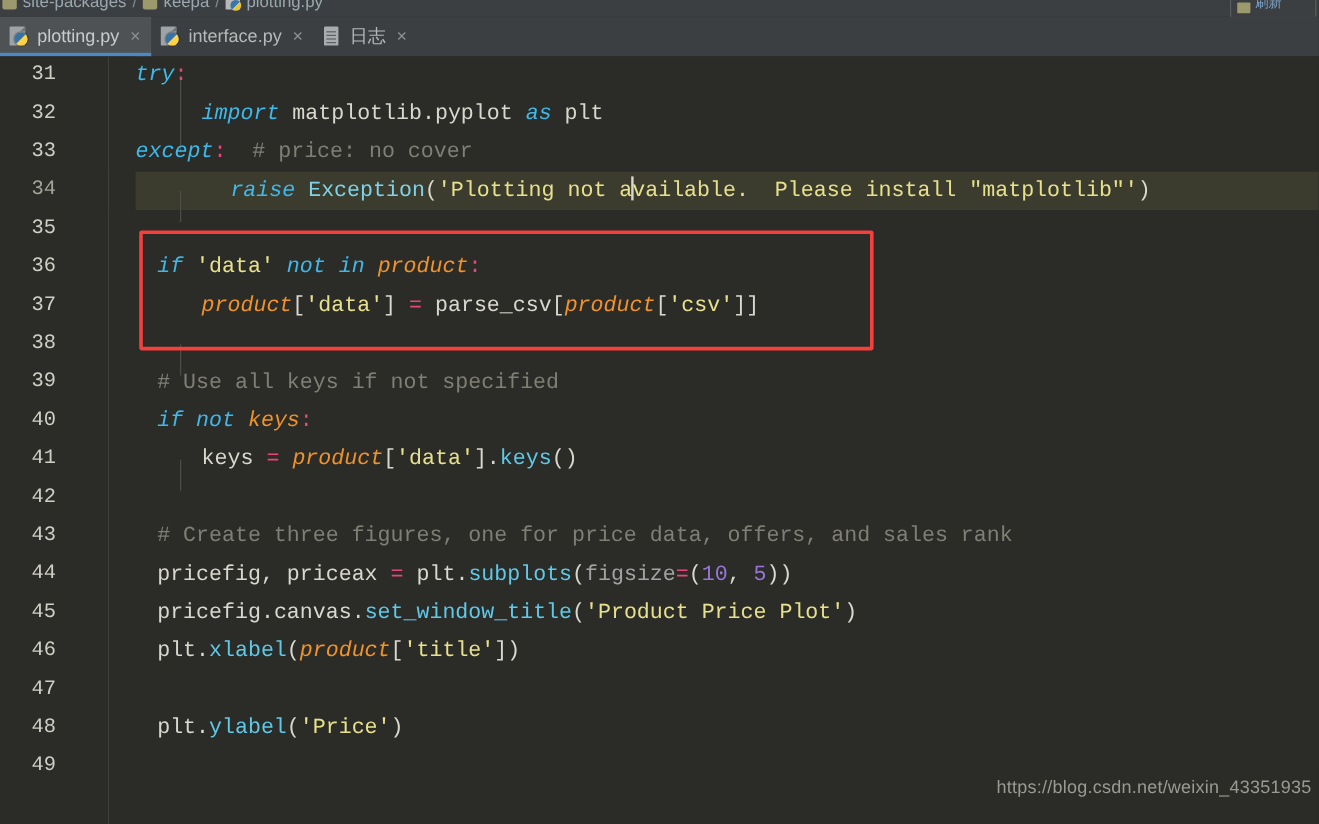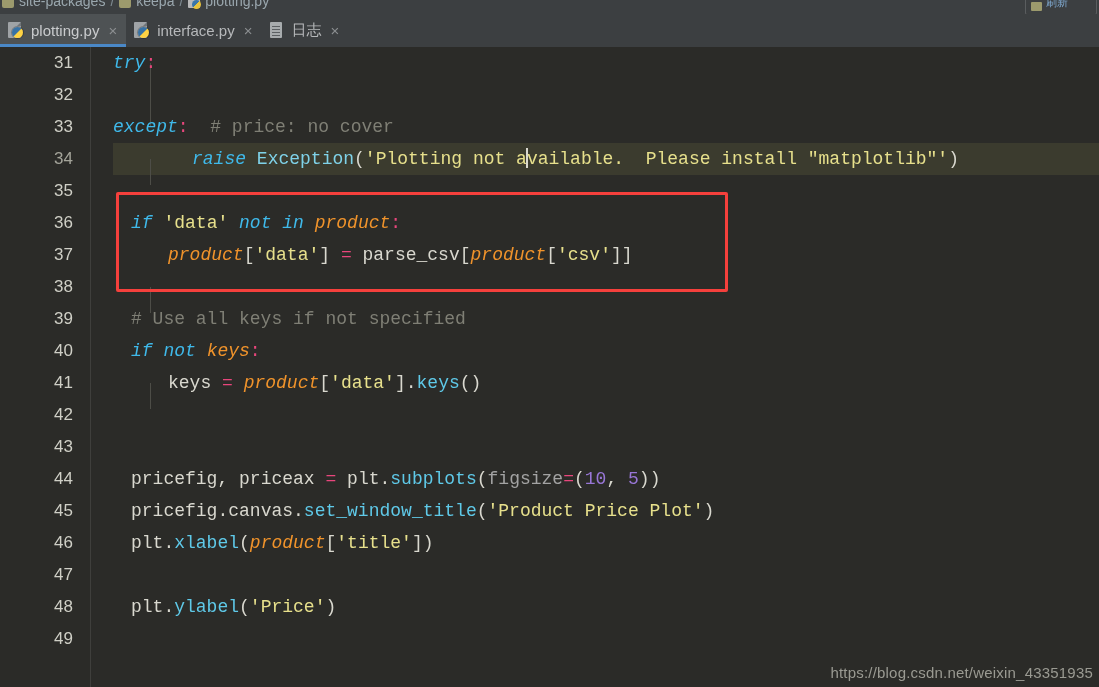--- a/index.html
+++ b/index.html
@@ -100,22 +100,22 @@
   }
   #gutter {
     position: absolute; left: 0; top: 0; width: 91px; height: 100%;
     background: #2b2b28; border-right: 1px solid #3f3f3c;
   }
   #gutter-marker-strip {
     position: absolute; left: 91px; top: 0; width: 22px; height: 100%;
     background: #2b2b28;
   }
   .ln {
-    position: absolute; left: 0; width: 73px; text-align: right;
-    font-family: Liberation Sans, sans-serif; font-size: 17px;
+    position: absolute; left: 0; width: 73px; text-align: center;
+    font-family: Liberation Mono, monospace; font-size: 17px;
     color: #cfcfc6; height: 32px; line-height: 32px;
   }
   .ln.current { color: #a4a49a; }
 
   .row-hl {
     position: absolute; left: 0; width: 1099px; height: 32px;
     background: #3b3b2e;
   }
 
   #code {
@@ -150,21 +150,21 @@
   }
 
   
   #red-box {
     position: absolute; left: 116px; top: 145px; width: 612px; height: 100px;
     border: 3px solid #f5403c; border-radius: 2px; pointer-events: none;
   }
 
   
   #watermark {
-    position: absolute; right: 6px; bottom: 6px;
+    position: absolute; right: 6px; bottom: 22px;
     font-family: "Liberation Sans", sans-serif; font-size: 15px;
     color: #9a9a92; letter-spacing: .2px;
   }
 </style>
 </head>
 <body>
 
 <div id="breadcrumb-bar">
   <div id="breadcrumb">
     <span class="mini-ico folder"></span>
@@ -248,20 +248,21 @@
 
   <div id="code">
 
     <div class="indent-guide" style="left:37px; top:16px;  height:64px;"></div>
     <div class="indent-guide" style="left:37px; top:112px; height:26px;"></div>
     <div class="indent-guide" style="left:37px; top:240px; height:26px;"></div>
     <div class="indent-guide" style="left:37px; top:336px; height:26px;"></div>
 
     <div class="code-line" style="top:0px"><span class="kw">try</span><span class="op">:</span></div>
 
+    <div class="code-line" style="top:32px; padding-left:55px"><span class="kw">import</span><span class="pln"> </span><span class="pln">matplotlib.pyplot</span><span class="pln"> </span><span class="kw">as</span><span class="pln"> </span><span class="pln">plt</span></div>
 
     <div class="code-line" style="top:64px"><span class="kw">except</span><span class="op">:</span><span class="pln">  </span><span class="cmt"># price: no cover</span></div>
 
     <div class="code-line" style="top:96px; padding-left:79px"><span class="kw">raise</span><span class="pln"> </span><span class="cls">Exception</span><span class="brk">(</span><span class="str">'Plotting not a</span><span class="caret"></span><span class="str">vailable.  Please install "matplotlib"'</span><span class="brk">)</span></div>
 
     <div class="code-line" style="top:128px"></div>
 
     <div class="code-line" style="top:160px; padding-left:18px"><span class="kw">if</span><span class="pln"> </span><span class="str">'data'</span><span class="pln"> </span><span class="kw">not</span><span class="pln"> </span><span class="kw">in</span><span class="pln"> </span><span class="var">product</span><span class="op">:</span></div>
 
     <div class="code-line" style="top:192px; padding-left:55px"><span class="var">product</span><span class="brk">[</span><span class="str">'data'</span><span class="brk">]</span><span class="pln"> </span><span class="op">=</span><span class="pln"> </span><span class="pln">parse_csv</span><span class="brk">[</span><span class="var">product</span><span class="brk">[</span><span class="str">'csv'</span><span class="brk">]]</span></div>
@@ -269,20 +270,21 @@
     <div class="code-line" style="top:224px"></div>
 
     <div class="code-line" style="top:256px; padding-left:18px"><span class="cmt"># Use all keys if not specified</span></div>
 
     <div class="code-line" style="top:288px; padding-left:18px"><span class="kw">if</span><span class="pln"> </span><span class="kw">not</span><span class="pln"> </span><span class="var">keys</span><span class="op">:</span></div>
 
     <div class="code-line" style="top:320px; padding-left:55px"><span class="pln">keys</span><span class="pln"> </span><span class="op">=</span><span class="pln"> </span><span class="var">product</span><span class="brk">[</span><span class="str">'data'</span><span class="brk">]</span><span class="pln">.</span><span class="fn">keys</span><span class="brk">()</span></div>
 
     <div class="code-line" style="top:352px"></div>
 
+    <div class="code-line" style="top:384px; padding-left:18px"><span class="cmt"># Create three figures, one for price data, offers, and sales rank</span></div>
 
     <div class="code-line" style="top:416px; padding-left:18px"><span class="pln">pricefig</span><span class="pln">, </span><span class="pln">priceax</span><span class="pln"> </span><span class="op">=</span><span class="pln"> </span><span class="pln">plt</span><span class="pln">.</span><span class="fn">subplots</span><span class="brk">(</span><span class="kwarg">figsize</span><span class="op">=</span><span class="brk">(</span><span class="num">10</span><span class="pln">, </span><span class="num">5</span><span class="brk">))</span></div>
 
     <div class="code-line" style="top:448px; padding-left:18px"><span class="pln">pricefig</span><span class="pln">.</span><span class="pln">canvas</span><span class="pln">.</span><span class="fn">set_window_title</span><span class="brk">(</span><span class="str">'Product Price Plot'</span><span class="brk">)</span></div>
 
     <div class="code-line" style="top:480px; padding-left:18px"><span class="pln">plt</span><span class="pln">.</span><span class="fn">xlabel</span><span class="brk">(</span><span class="var">product</span><span class="brk">[</span><span class="str">'title'</span><span class="brk">]</span><span class="brk">)</span></div>
 
 
     <div class="code-line" style="top:544px; padding-left:18px"><span class="pln">plt</span><span class="pln">.</span><span class="fn">ylabel</span><span class="brk">(</span><span class="str">'Price'</span><span class="brk">)</span></div>
 

